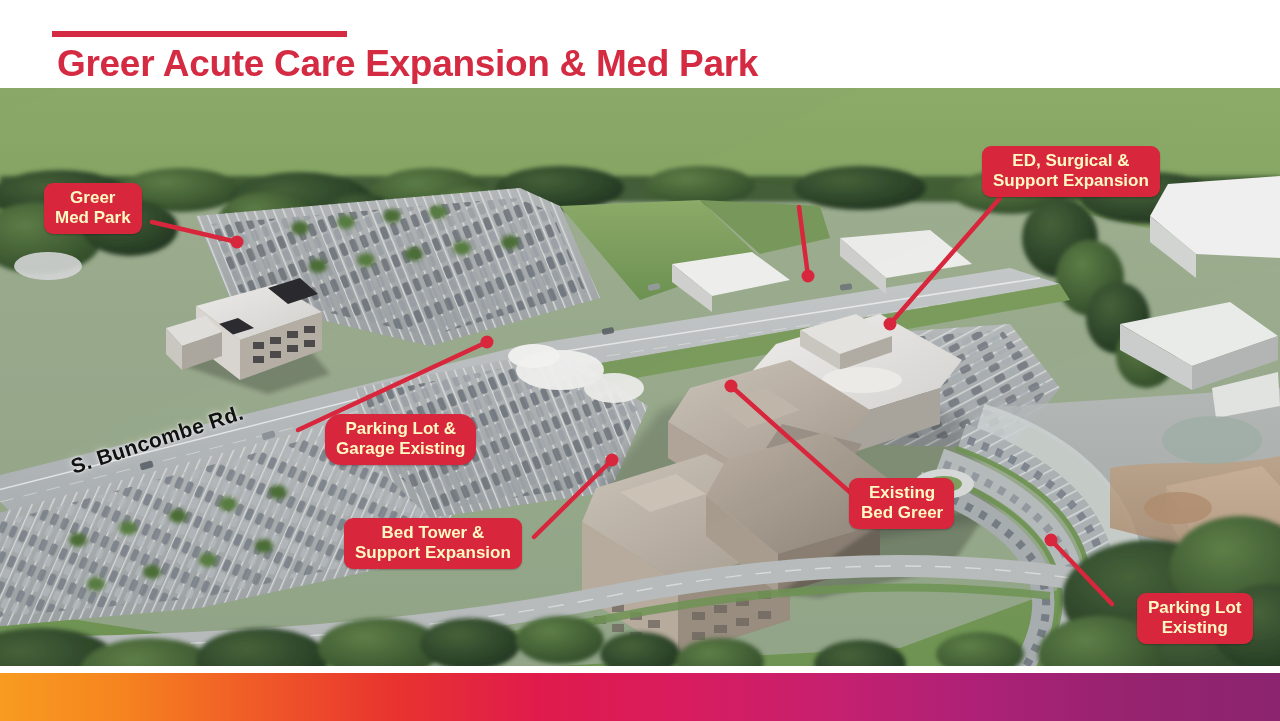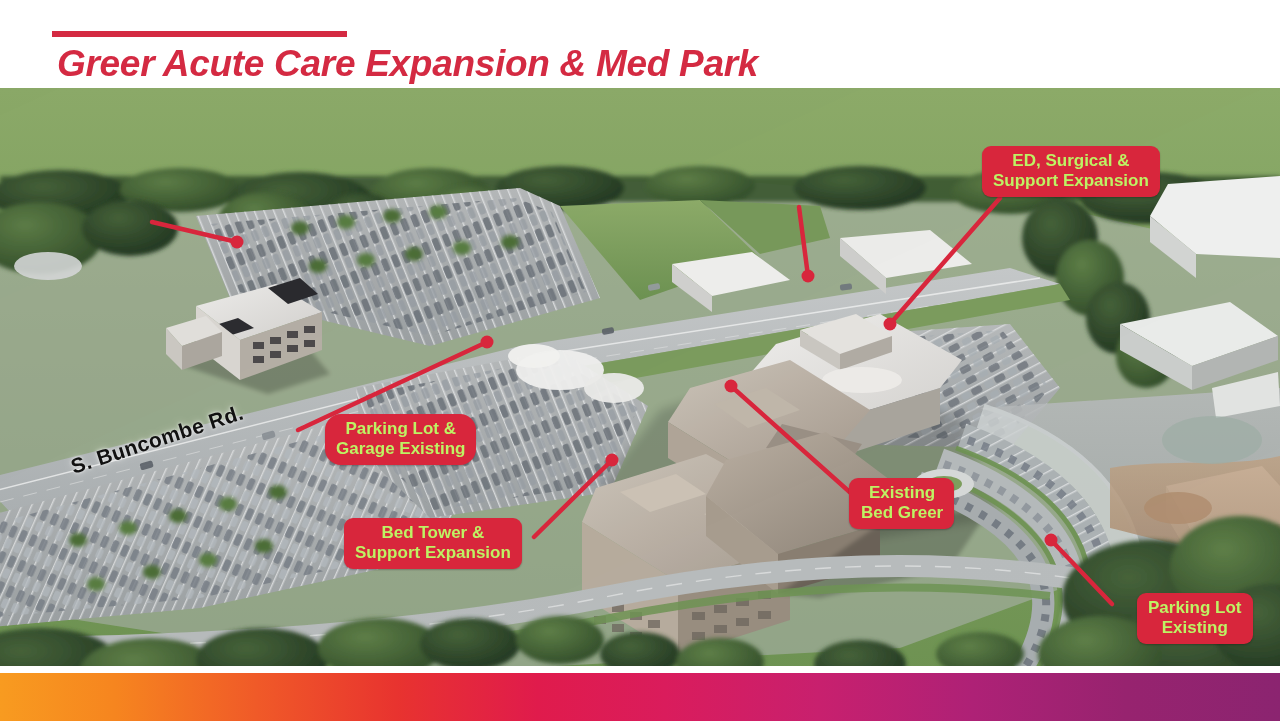--- a/index.html
+++ b/index.html
@@ -4,33 +4,33 @@
 <title>Greer Acute Care Expansion &amp; Med Park</title>
 <style>
   html,body{margin:0;padding:0;background:#fff;}
   body{width:1280px;height:721px;overflow:hidden;font-family:"Liberation Sans","DejaVu Sans",sans-serif;}
   #slide{position:relative;width:1280px;height:721px;background:#ffffff;overflow:hidden;}
 
   
   #title-band{position:absolute;left:0;top:0;width:1280px;height:88px;background:#ffffff;}
   #title-rule{position:absolute;left:52px;top:31px;width:295px;height:6px;background:#D42A42;}
   #slide-title{position:absolute;left:57px;top:43px;margin:0;font-size:37px;line-height:42px;
-    font-weight:bold;color:#D42A42;letter-spacing:-0.3px;white-space:nowrap;font-style:italic;}
+    font-weight:bold;color:#D42A42;letter-spacing:-0.3px;white-space:nowrap;}
 
   
   #aerial{position:absolute;left:0;top:88px;width:1280px;height:585px;overflow:hidden;background:#9aa89a;}
   #aerial svg{display:block;width:1280px;height:585px;}
 
   
   #road-label{position:absolute;left:68px;top:368px;transform:rotate(-18deg);transform-origin:left top;
     color:#111;font-size:21px;font-weight:bold;letter-spacing:0.4px;white-space:nowrap;
     text-shadow:0 0 3px rgba(255,255,255,.75),0 0 6px rgba(255,255,255,.6);}
 
   
-  .callout{position:absolute;background:#D8263C;color:#bef264;font-weight:bold;text-align:center;
+  .callout{position:absolute;background:#D8263C;color:#fef9c3;font-weight:bold;text-align:center;
     border-radius:9px;padding:5px 11px 6px 11px;font-size:17px;line-height:20px;white-space:nowrap;
     box-shadow:0 1px 2px rgba(0,0,0,.25);}
   .callout.sq{border-radius:16px;margin-left:31px;}
   .callout .l2{display:block;}
 
   
   #leaders{position:absolute;left:0;top:0;width:1280px;height:721px;pointer-events:none;}
 
   
   #footer{position:absolute;left:0;top:673px;width:1280px;height:48px;
@@ -422,20 +422,24 @@
       <circle cx="237" cy="242" r="6.5"></circle>
       <circle cx="808" cy="276" r="6.5"></circle>
       <circle cx="890" cy="324" r="6.5"></circle>
       <circle cx="487" cy="342" r="6.5"></circle>
       <circle cx="612" cy="460" r="6.5"></circle>
       <circle cx="731" cy="386" r="6.5"></circle>
       <circle cx="1051" cy="540" r="6.5"></circle>
     </g>
   </svg>
 
+  <div class="callout" id="c0" style="left:44px;top:183px;">
+    <span class="l1">Greer</span>
+    <span class="l2">Med Park</span>
+  </div>
 
 
   <div class="callout" id="c2" style="left:982px;top:146px;">
     <span class="l1">ED, Surgical &amp;</span>
     <span class="l2">Support Expansion</span>
   </div>
 
   <div class="callout sq" id="c3" style="left:294px;top:414px;">
     <span class="l1">Parking Lot &amp;</span>
     <span class="l2">Garage Existing</span>

